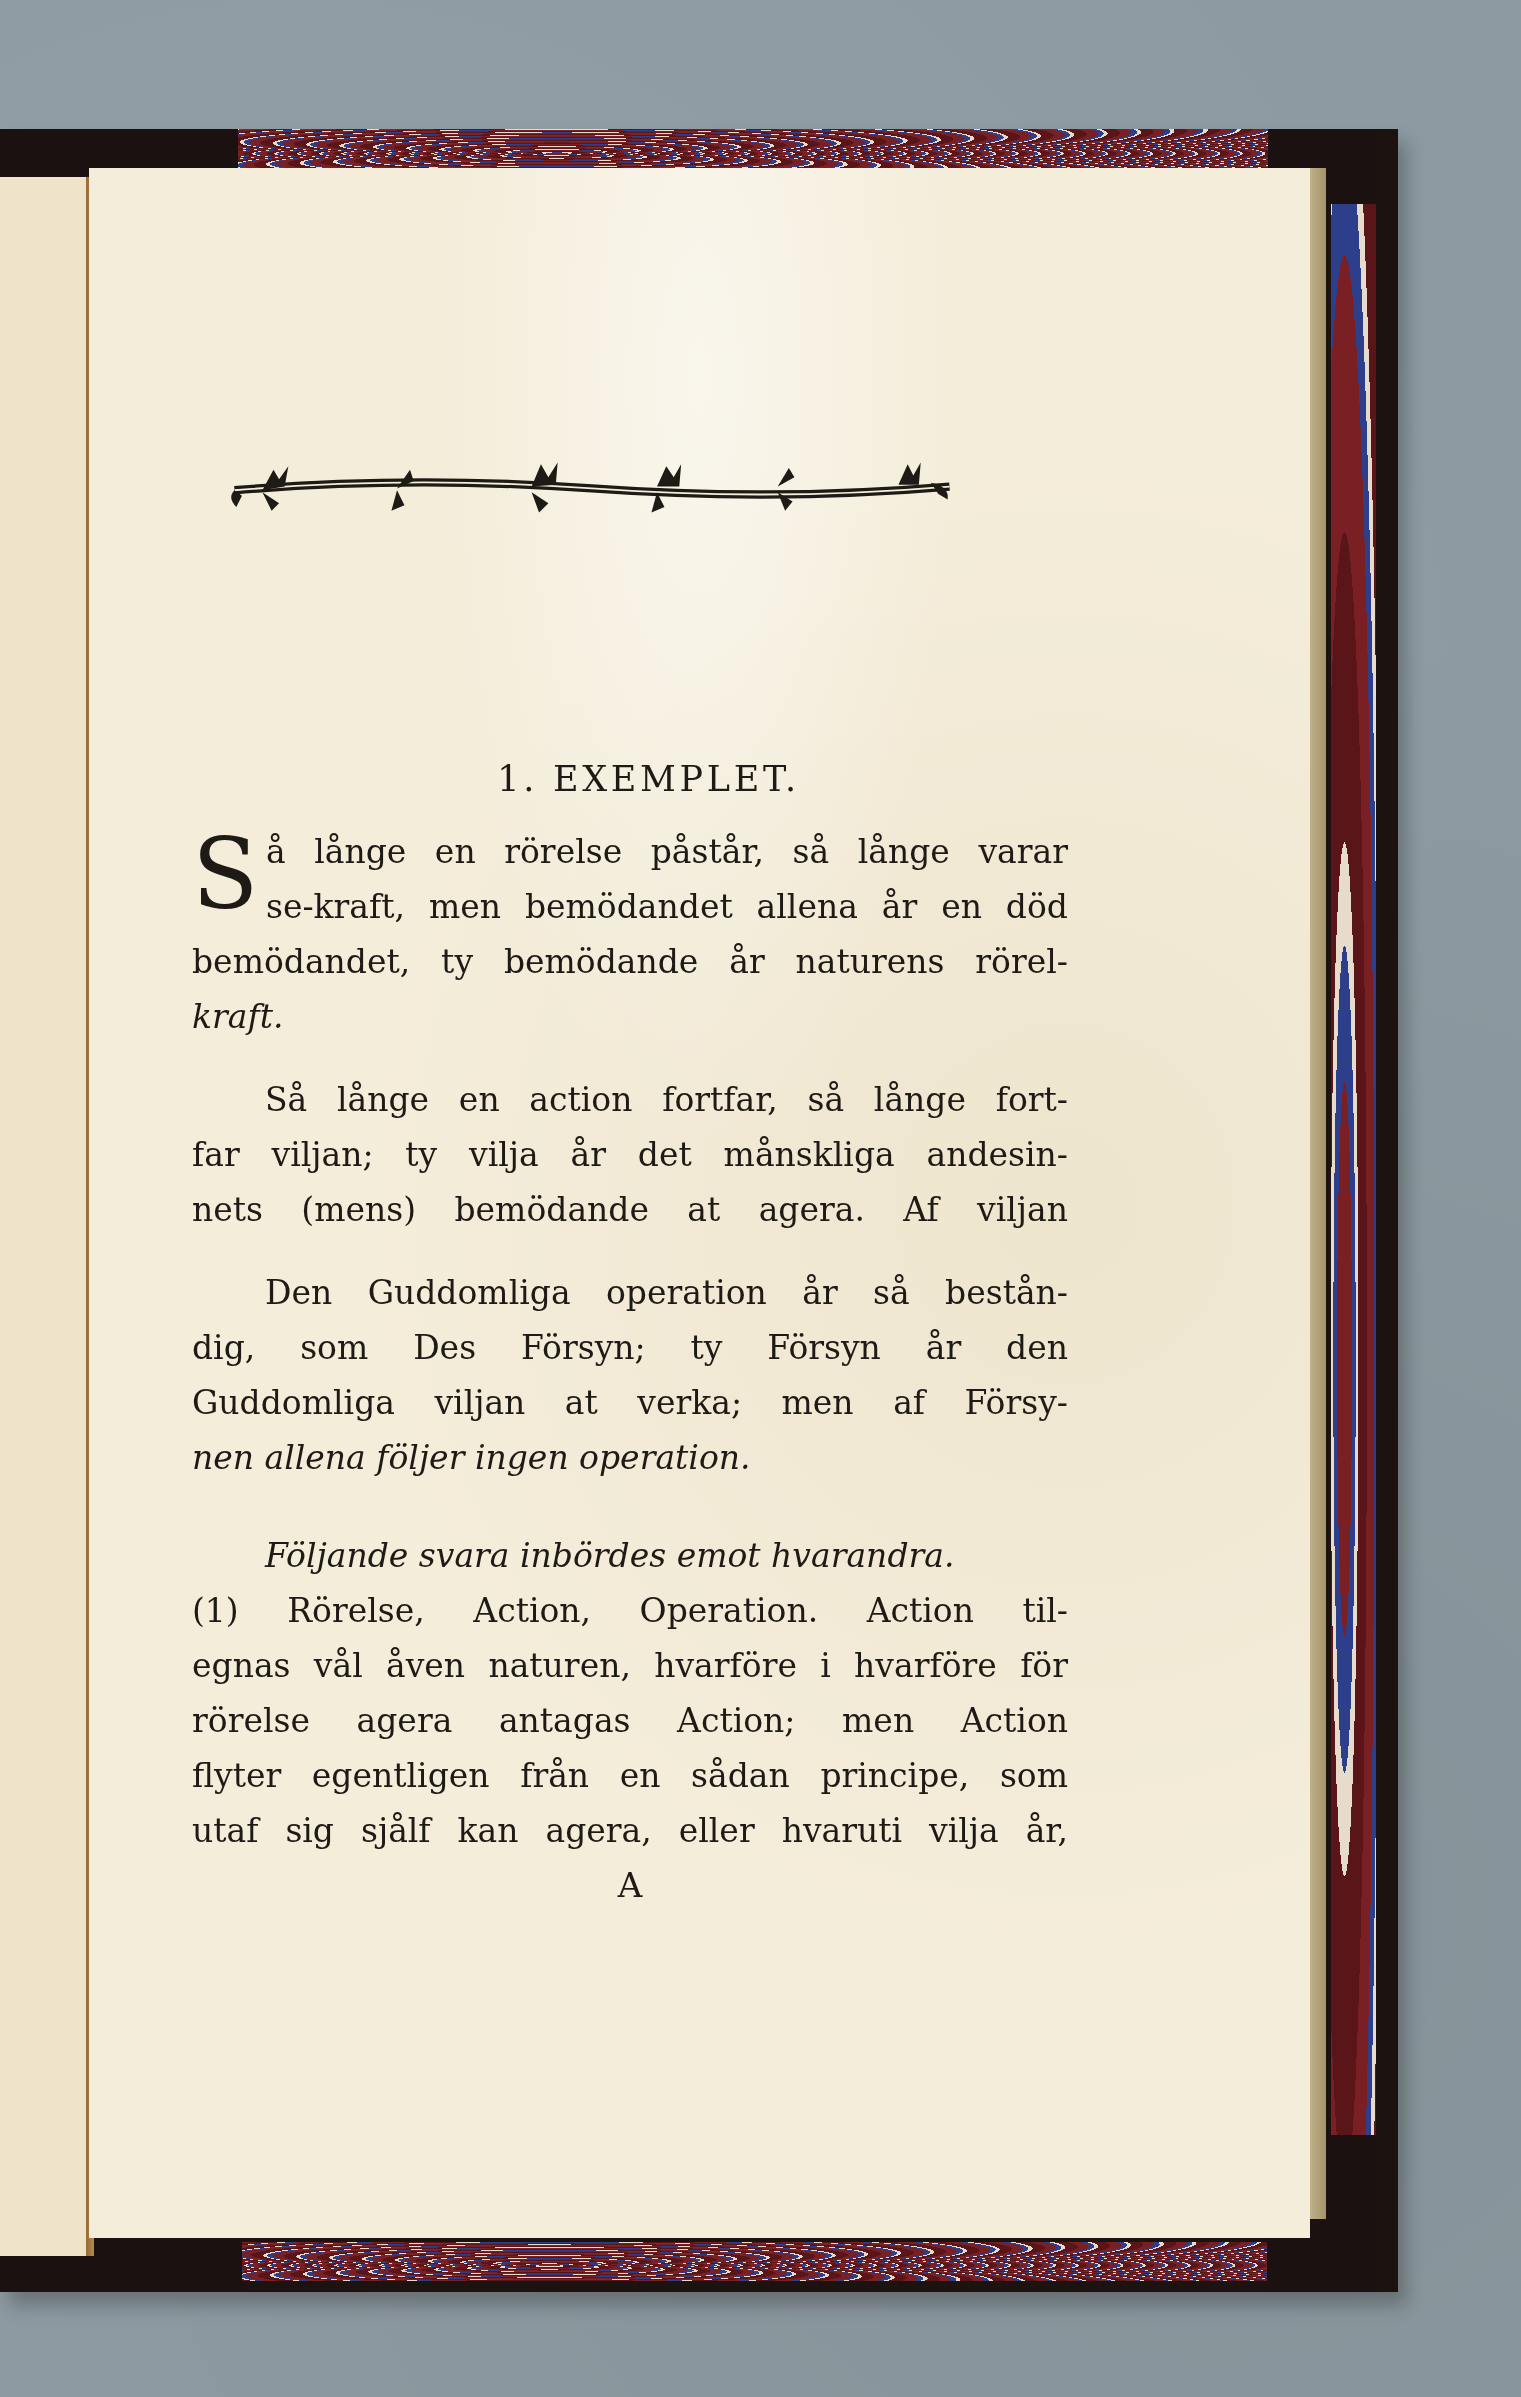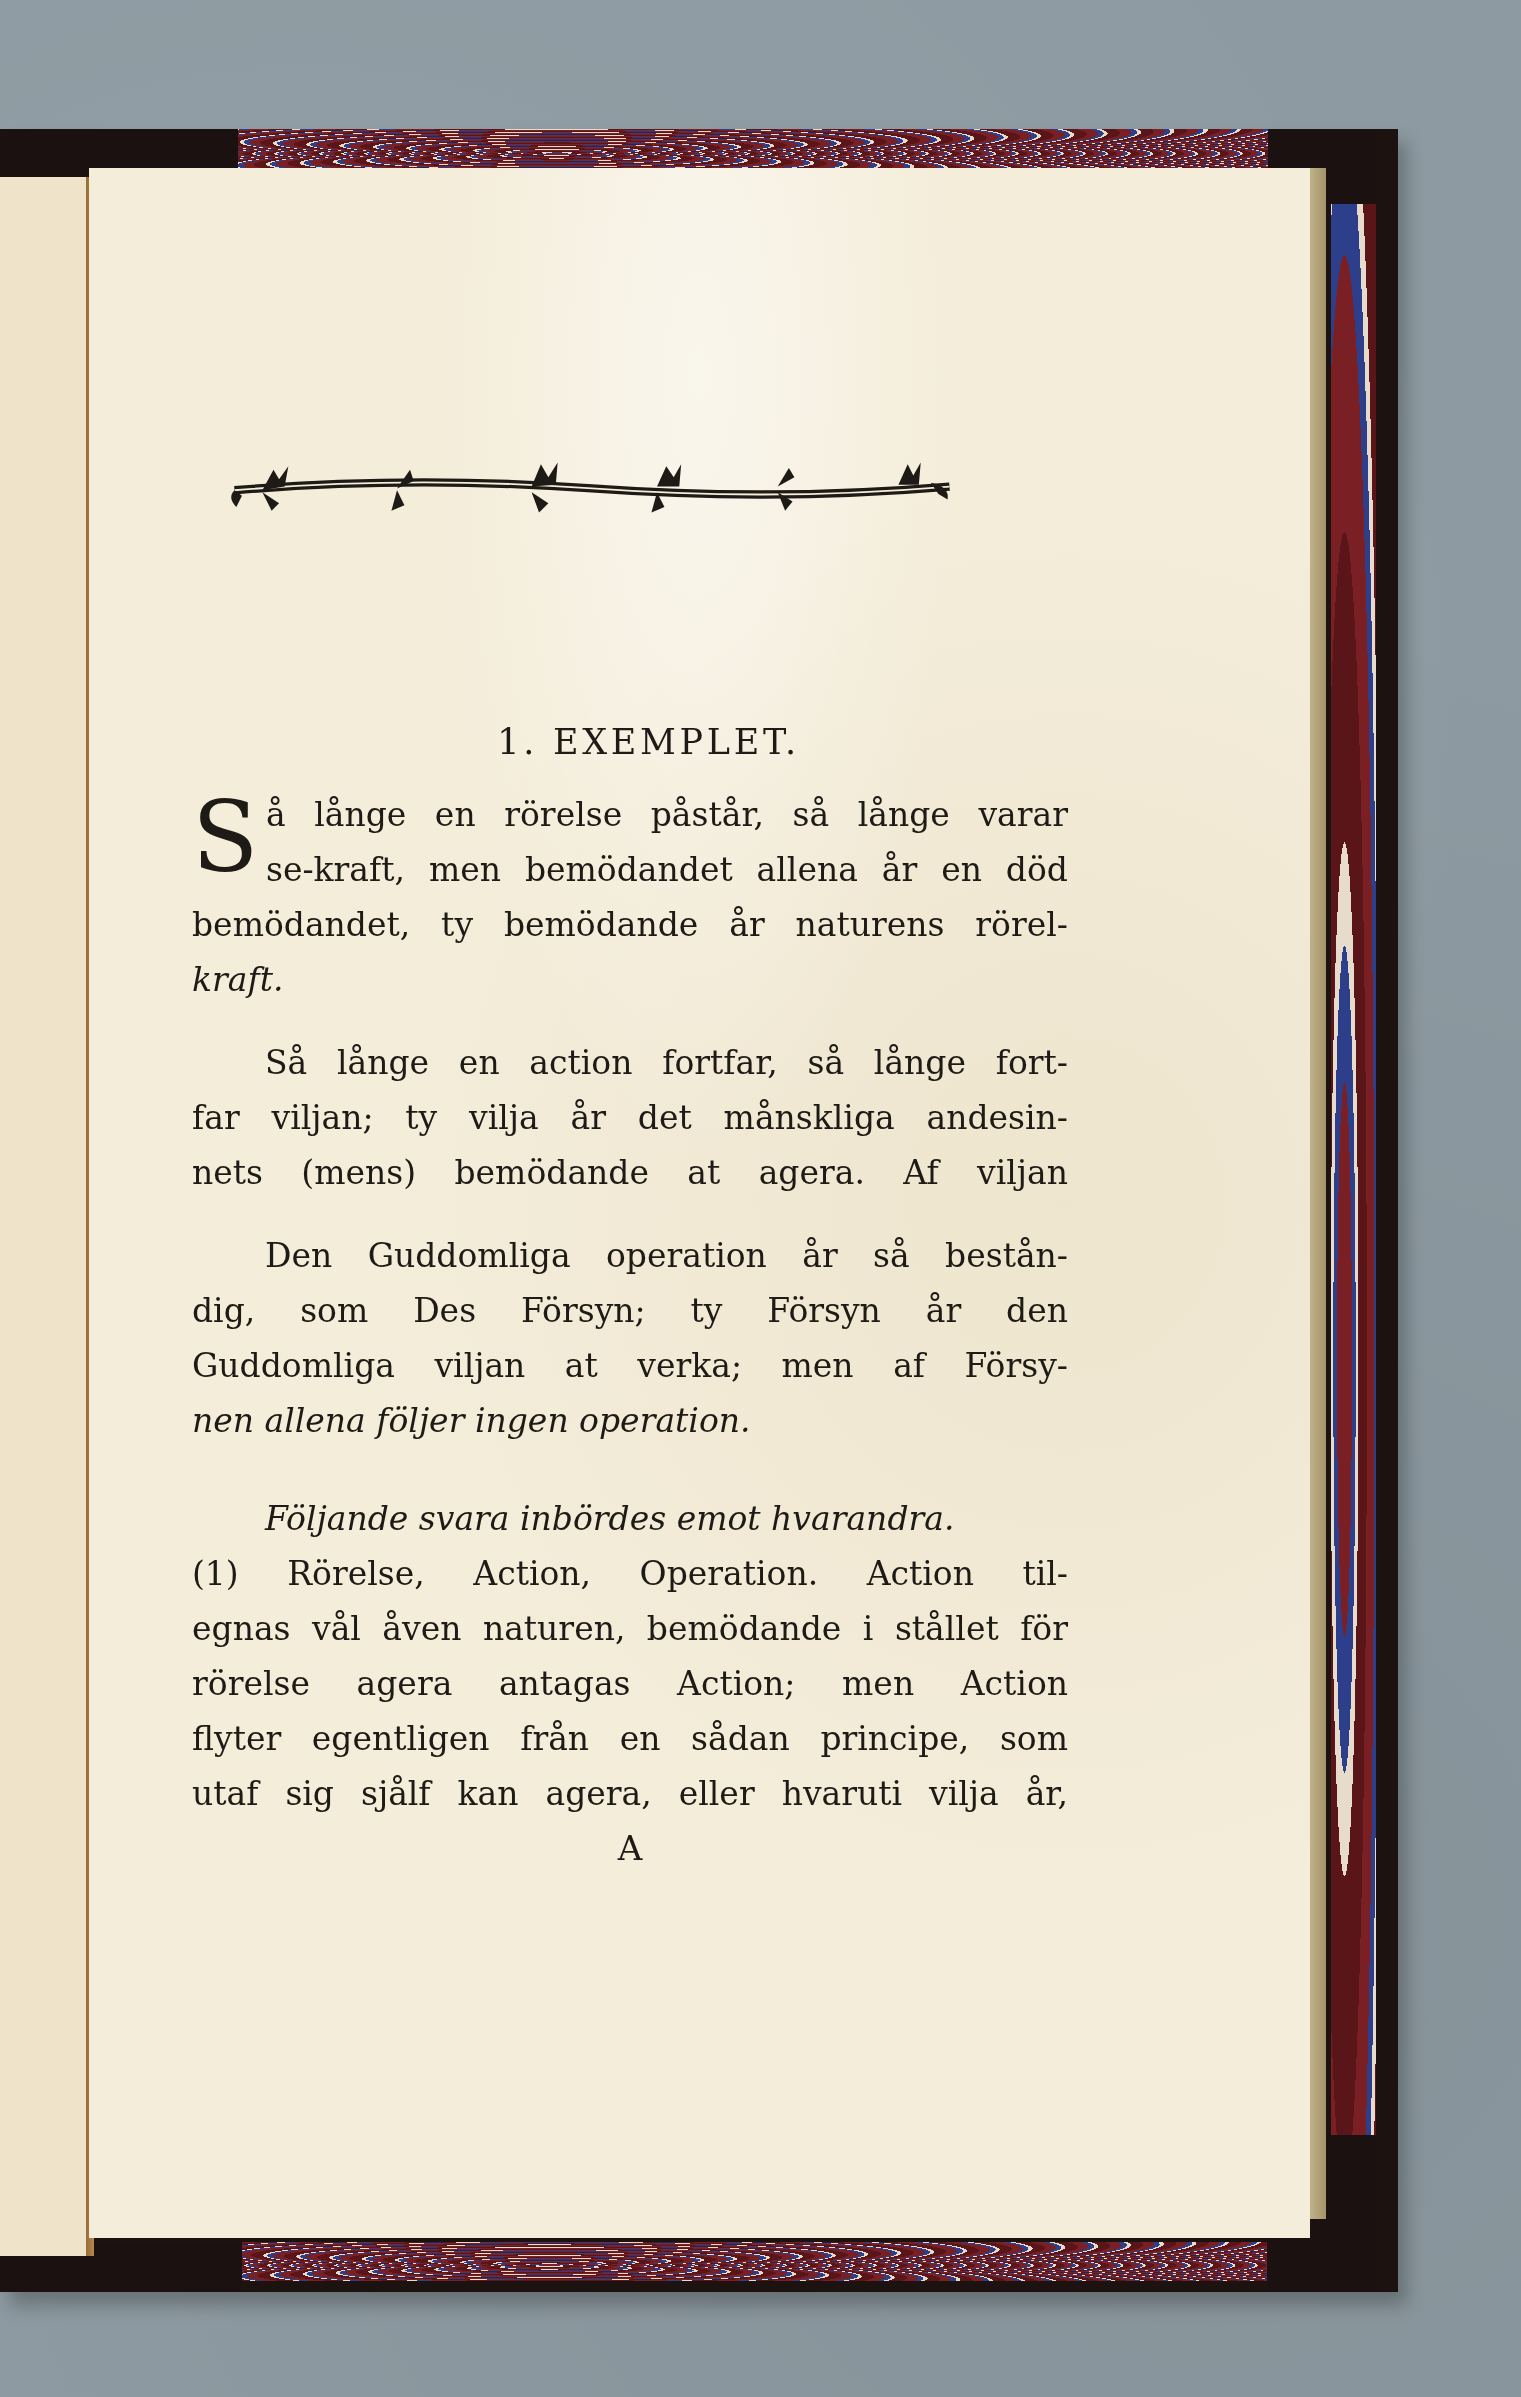--- a/index.html
+++ b/index.html
@@ -43,21 +43,21 @@
     position:absolute; left:89px; top:168px; width:1221px; height:2070px;
     background:#f4edda;
     background-image:
       radial-gradient(ellipse at 50% 10%, rgba(255,255,255,0.5) 0, transparent 30%),
       radial-gradient(ellipse at 80% 50%, rgba(220,205,170,0.25) 0, transparent 50%);
   }
   .ornament {
     position:absolute; left:224px; top:455px; width:736px; height:65px;
   }
   .text-block {
-    position:absolute; left:192px; top:715px; width:876px;
+    position:absolute; left:192px; top:752px; width:876px;
     color:#1e1a15;
     font-family:"DejaVu Serif", serif;
     font-size:33px; line-height:55px;
   }
   .heading {
     text-align:center; font-size:35px; letter-spacing:3.7px;
     margin:0 0 17px 0; padding-left:37px;
   }
   .para { margin:0; text-align:justify; }
   .para .line { display:block; text-align:justify; text-align-last:justify; white-space:nowrap; }
@@ -138,21 +138,21 @@
     <span class="line">dig, som Des Försyn; ty Försyn år den</span>
     <span class="line">Guddomliga viljan at verka; men af Försy-</span>
     <span class="line last">nen allena följer ingen operation.</span>
   </div>
 
   <div class="gap-lg"></div>
 
   <div class="para">
     <span class="line indent last italic">Följande svara inbördes emot hvarandra.</span>
     <span class="line">(1) Rörelse, Action, Operation.  Action til-</span>
-    <span class="line">egnas vål åven naturen, bemödande i stållet för</span>
+    <span class="line">egnas vål åven naturen, hvarföre i hvarföre för</span>
     <span class="line">rörelse agera antagas Action; men Action</span>
     <span class="line">flyter egentligen från en sådan principe, som</span>
     <span class="line">utaf sig sjålf kan agera, eller hvaruti vilja år,</span>
   </div>
 
   <div class="signature">A</div>
 </div>
 
 
 </body></html>

